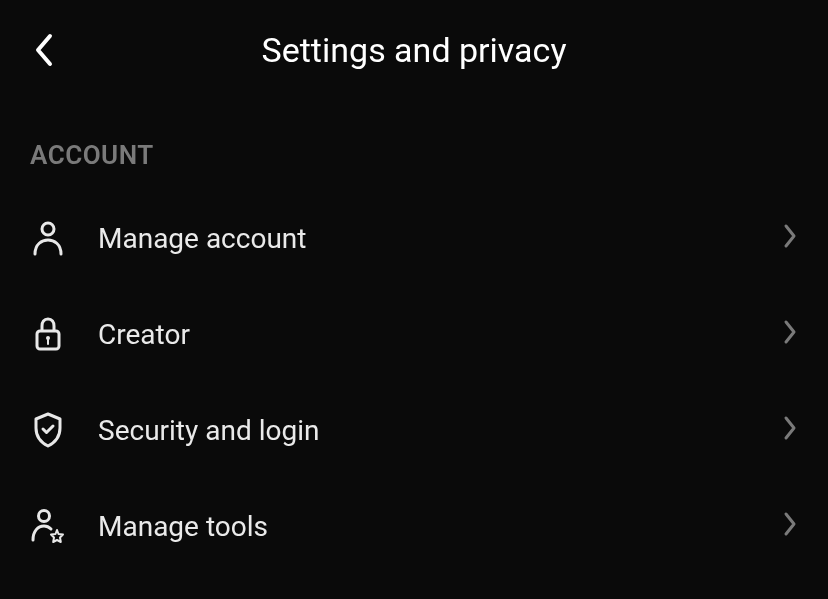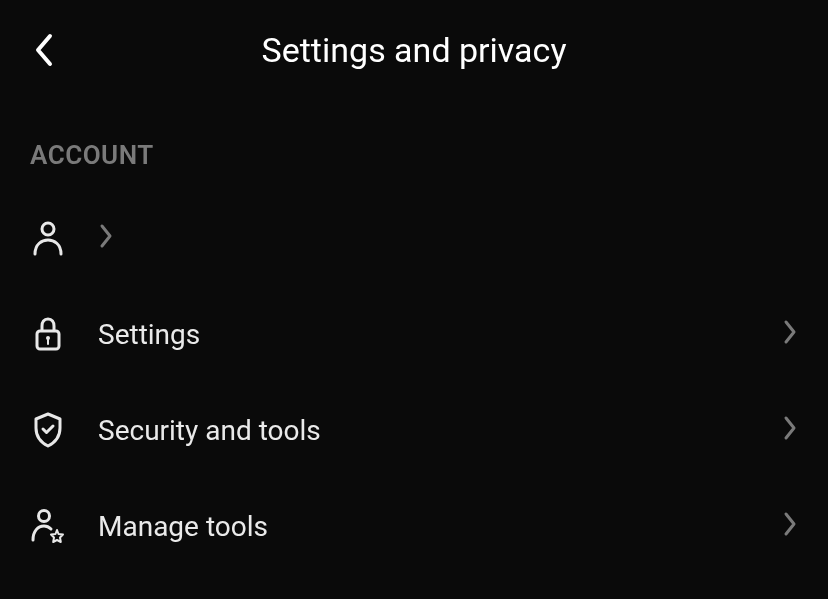--- a/index.html
+++ b/index.html
@@ -87,52 +87,53 @@
 
 <div class="section-header">ACCOUNT</div>
 
 <div class="list-item">
   <span class="list-item-icon">
     <svg width="32" height="36" viewBox="0 0 32 36" fill="none">
       <circle cx="16" cy="9" r="6" stroke="currentColor" stroke-width="3"></circle>
       <path d="M3 34 C3 24, 10 20, 16 20 C22 20, 29 24, 29 34" stroke="currentColor" stroke-width="3" stroke-linecap="round"></path>
     </svg>
   </span>
+  <span class="list-item-label">Manage account</span>
   <span class="list-item-chevron">
     <svg width="16" height="28" viewBox="0 0 16 28" fill="none">
       <path d="M4 4 L12 14 L4 24" stroke="currentColor" stroke-width="3" stroke-linecap="round" stroke-linejoin="round"></path>
     </svg>
   </span>
 </div>
 
 <div class="list-item">
   <span class="list-item-icon">
     <svg width="32" height="36" viewBox="0 0 32 36" fill="none">
       <rect x="5" y="15" width="22" height="18" rx="3" stroke="currentColor" stroke-width="3"></rect>
       <path d="M10 15 V10 C10 6, 12 3, 16 3 C20 3, 22 6, 22 10 V15" stroke="currentColor" stroke-width="3"></path>
       <circle cx="16" cy="22" r="2" fill="currentColor"></circle>
       <line x1="16" y1="24" x2="16" y2="28" stroke="currentColor" stroke-width="2" stroke-linecap="round"></line>
     </svg>
   </span>
-  <span class="list-item-label">Settings</span>
+  <span class="list-item-label">Creator</span>
   <span class="list-item-chevron">
     <svg width="16" height="28" viewBox="0 0 16 28" fill="none">
       <path d="M4 4 L12 14 L4 24" stroke="currentColor" stroke-width="3" stroke-linecap="round" stroke-linejoin="round"></path>
     </svg>
   </span>
 </div>
 
 <div class="list-item">
   <span class="list-item-icon">
     <svg width="32" height="36" viewBox="0 0 32 36" fill="none">
       <path d="M16 2 L28 7 V16 C28 25, 22 31, 16 34 C10 31, 4 25, 4 16 V7 Z" stroke="currentColor" stroke-width="3" stroke-linejoin="round"></path>
       <path d="M11 17 L14.5 20.5 L21 14" stroke="currentColor" stroke-width="3" stroke-linecap="round" stroke-linejoin="round"></path>
     </svg>
   </span>
-  <span class="list-item-label">Security and tools</span>
+  <span class="list-item-label">Security and login</span>
   <span class="list-item-chevron">
     <svg width="16" height="28" viewBox="0 0 16 28" fill="none">
       <path d="M4 4 L12 14 L4 24" stroke="currentColor" stroke-width="3" stroke-linecap="round" stroke-linejoin="round"></path>
     </svg>
   </span>
 </div>
 
 <div class="list-item">
   <span class="list-item-icon">
     <svg width="36" height="36" viewBox="0 0 36 36" fill="none">

